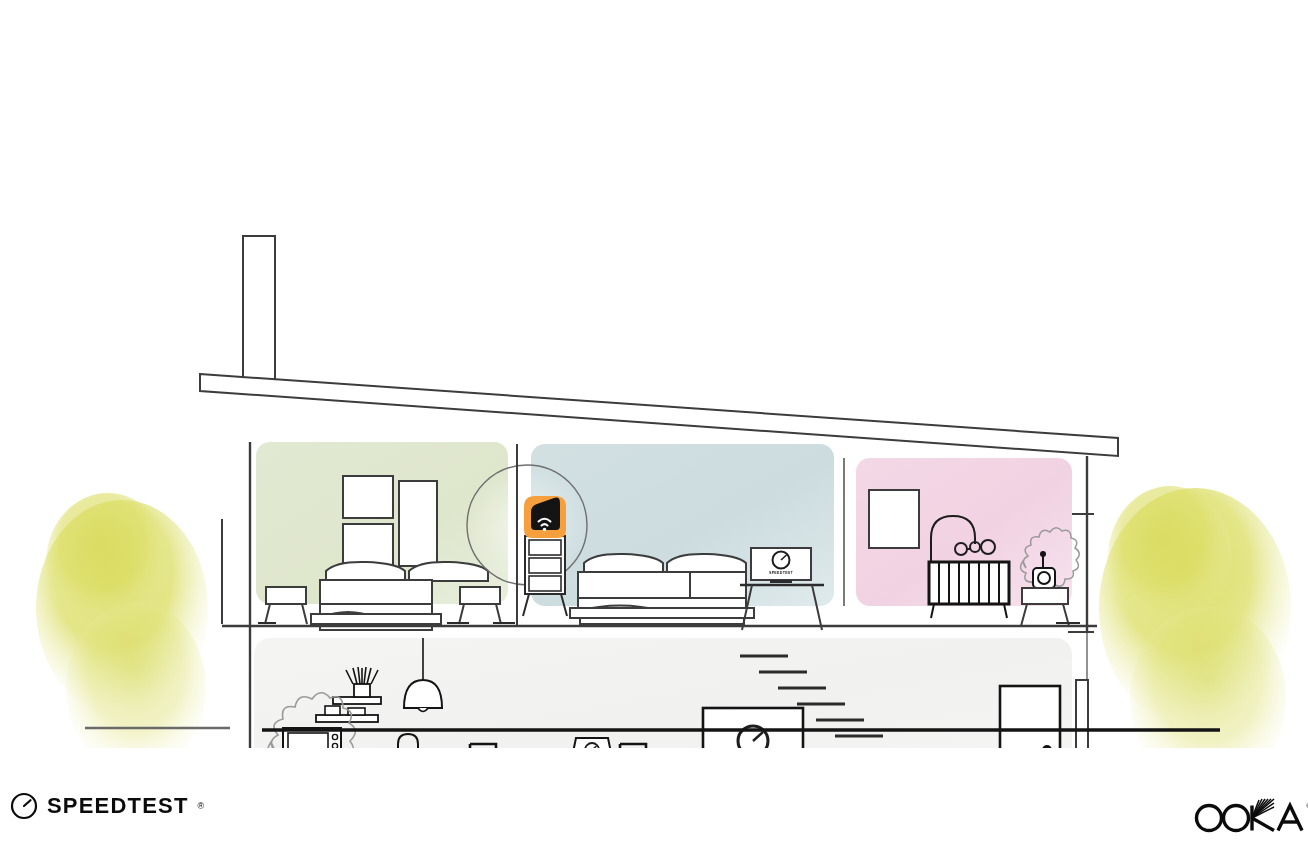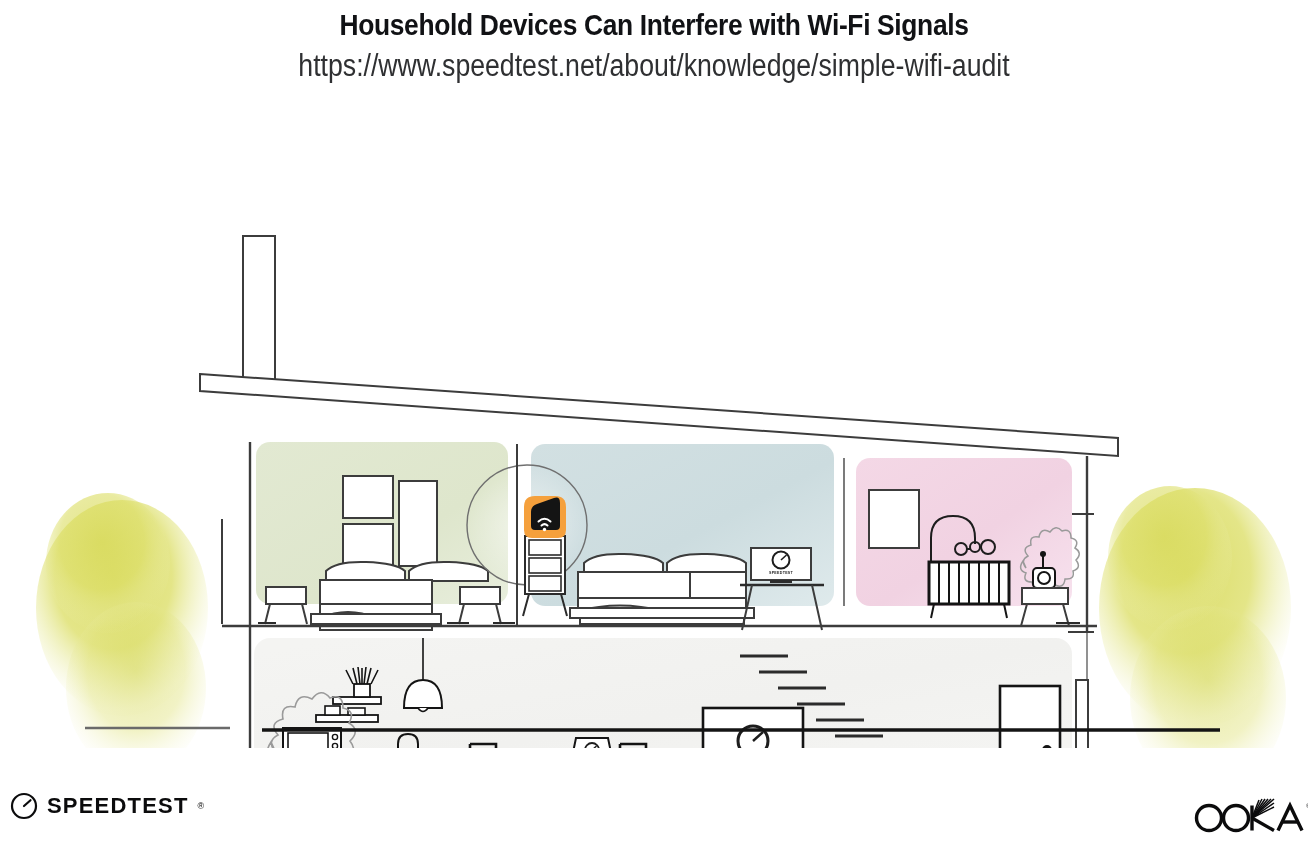--- a/index.html
+++ b/index.html
@@ -45,24 +45,20 @@
     font-weight:bold;font-size:22px;letter-spacing:1.2px;color:#0b0b0c;
   }
   .brand-left .reg{font-size:9px;vertical-align:super;letter-spacing:0;}
   .brand-right{position:absolute;right:-4px;top:6px;}
 </style>
 </head>
 <body>
 
 <div class="stage">
 
-  <div class="header">
-    <div class="title">Household Devices Can Interfere with Wi-Fi Signals</div>
-    <div class="subtitle">https://www.speedtest.net/about/knowledge/simple-wifi-audit</div>
-  </div>
 
   <div class="illo">
   <svg width="1308" height="640" viewBox="0 0 1308 640" xmlns="http://www.w3.org/2000/svg">
     <defs>
       <radialGradient id="leafA" cx="45%" cy="35%" r="62%">
         <stop offset="0%" stop-color="#d8da5c" stop-opacity="0.95"></stop>
         <stop offset="55%" stop-color="#dddf6a" stop-opacity="0.8"></stop>
         <stop offset="100%" stop-color="#eef0b8" stop-opacity="0.05"></stop>
       </radialGradient>
       <radialGradient id="leafB" cx="50%" cy="40%" r="60%">

